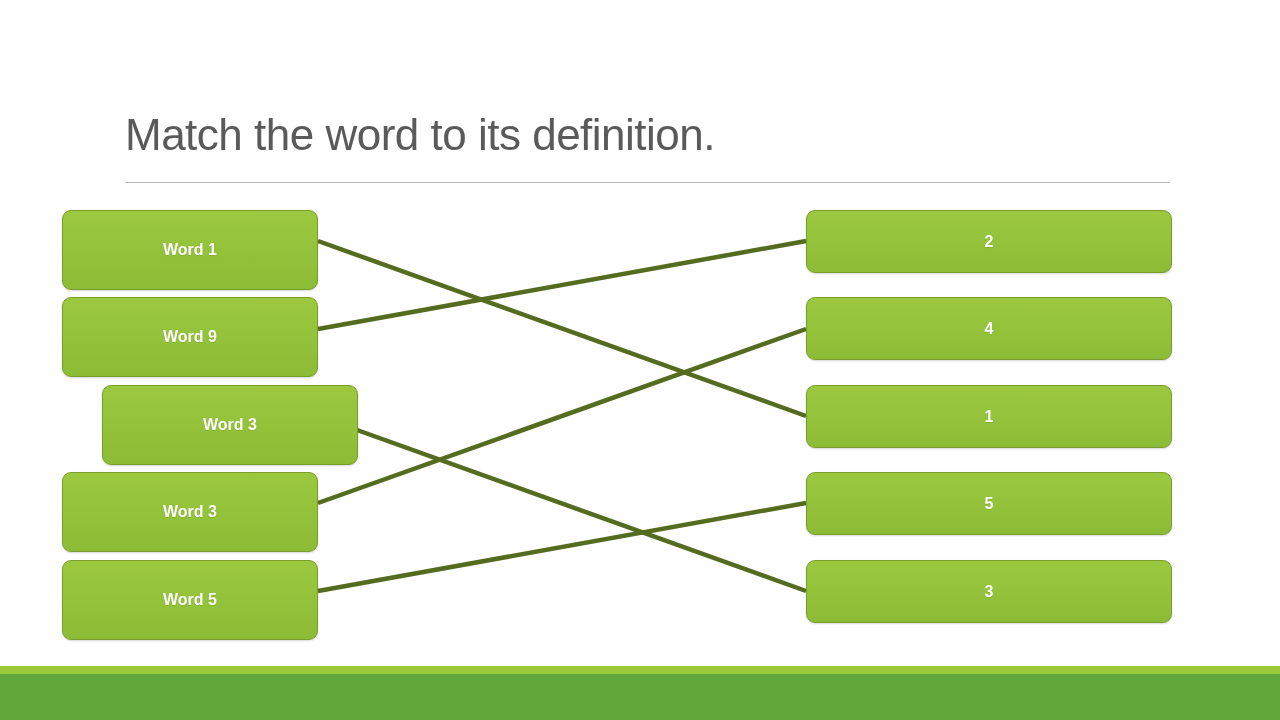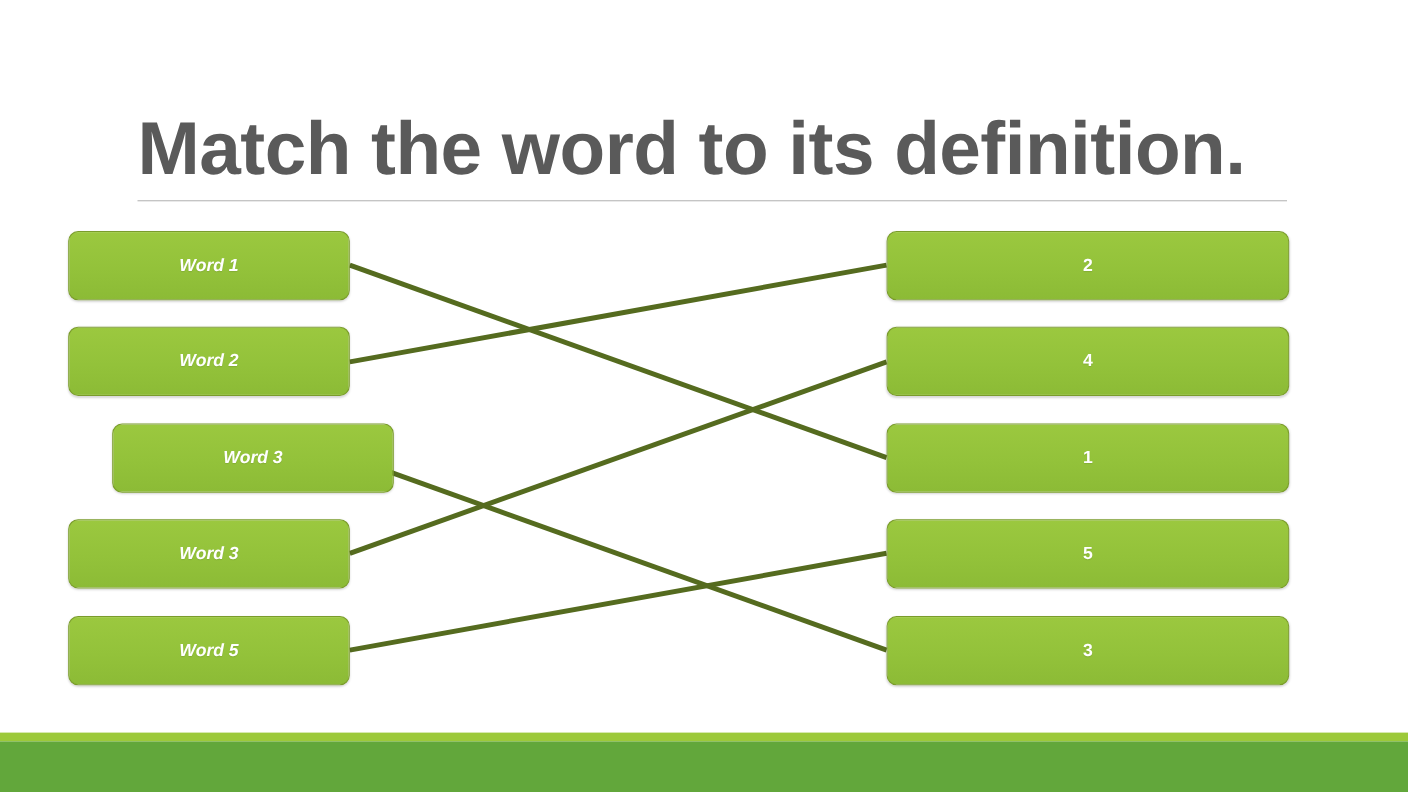--- a/index.html
+++ b/index.html
@@ -23,23 +23,23 @@
 
   
   .title-block {
     position: absolute;
     left: 125px;
     top: 100px;
     width: 1045px;
     height: 84px;
   }
   .slide-title {
-    font-size: 68px;
+    font-size: 44px;
     line-height: 70px;
-    font-weight: 700;
+    font-weight: 400;
     color: #5a5a5a;
     letter-spacing: -0.5px;
     white-space: nowrap;
   }
   .title-rule {
     position: absolute;
     left: 0;
     top: 82px;
     width: 1045px;
     height: 1px;
@@ -73,22 +73,21 @@
     align-items: center;
     justify-content: center;
     color: #ffffff;
     font-size: 16px;
     font-weight: 700;
     text-shadow: 0 1px 1px rgba(0,0,0,0.10);
   }
   .node.left {
     left: 62px;
     width: 256px;
-    height: 63px;
-    font-style: italic;
+    height: 80px;
   }
   .node.right {
     left: 806px;
     width: 366px;
     height: 63px;
   }
 
   
   .bar-light {
     position: absolute;
@@ -123,21 +122,21 @@
       <line x1="318" y1="416" x2="806" y2="591" stroke="#556b1f" stroke-width="4.5" stroke-linecap="butt"></line>
       <line x1="318" y1="503" x2="806" y2="329" stroke="#556b1f" stroke-width="4.5" stroke-linecap="butt"></line>
       <line x1="318" y1="591" x2="806" y2="503" stroke="#556b1f" stroke-width="4.5" stroke-linecap="butt"></line>
     </svg>
 
   <div class="col" id="left-col">
       <div class="node left" style="top: 210px;">
         <span>Word 1</span>
       </div>
       <div class="node left" style="top: 297px;">
-        <span>Word 2</span>
+        <span>Word 9</span>
       </div>
       <div class="node left" style="top: 385px; margin-left: 40px;">
         <span>Word 3</span>
       </div>
       <div class="node left" style="top: 472px;">
         <span>Word 3</span>
       </div>
       <div class="node left" style="top: 560px; justify-content: center;">
         <span>Word 5</span>
       </div>

